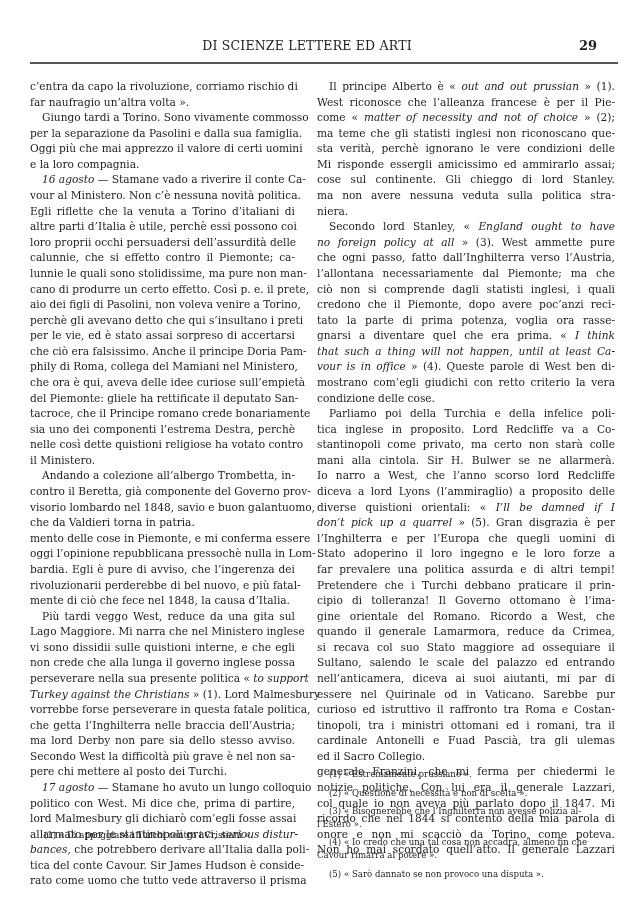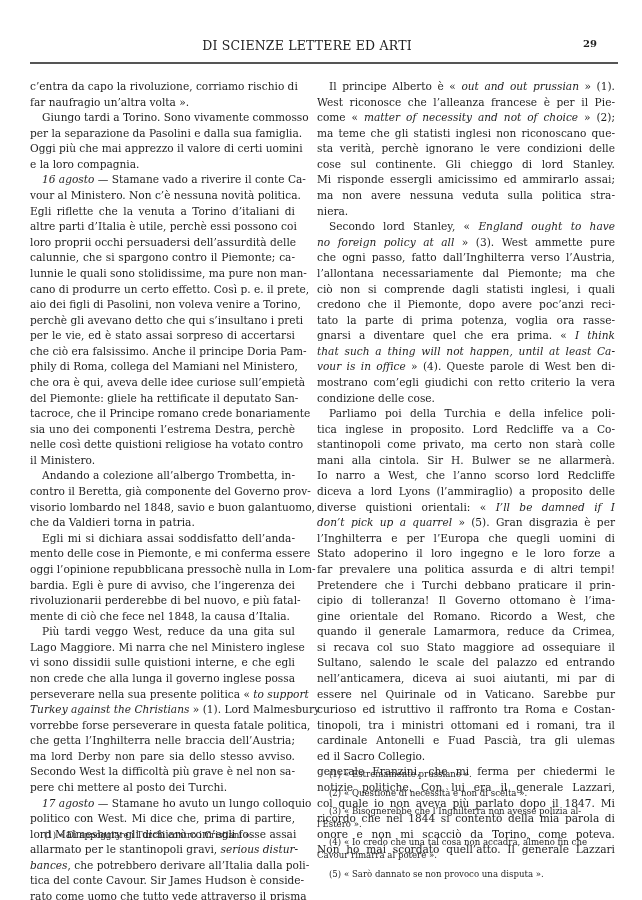--- a/index.html
+++ b/index.html
@@ -1,21 +1,21 @@
 <!DOCTYPE html>
 <html><head>
 <meta charset="utf-8">
 <style>
   html, body { margin: 0; padding: 0; background: #ffffff; }
   body { width: 642px; height: 900px; position: relative; overflow: hidden;
          font-family: "DejaVu Serif", "Liberation Serif", serif; color: #1e1e1e; }
   .header { position: absolute; left: 13px; top: 36px; width: 588px; height: 22px; }
   .running-title { position: absolute; left: 0; width: 100%; text-align: center;
         font-size: 12.5px; letter-spacing: 0.2px; top: 2px; }
-  .page-number { position: absolute; right: 4px; top: 2px; font-size: 10px; font-weight: bold; }
+  .page-number { position: absolute; right: 4px; top: 2px; font-size: 13px; font-weight: bold; }
   .rule { position: absolute; left: 30px; top: 62px; width: 588px; height: 0;
           border-top: 2px solid #555; }
   .col { position: absolute; top: 79px; width: 265px; font-size: 10.6px; line-height: 15.58px; }
   .col.left { left: 30px; }
   .col.right { left: 317px; width: 298px; }
   .line { white-space: nowrap; text-align: justify; text-align-last: justify; height: 15.58px; overflow: visible; }
   .line.last { text-align-last: left; }
   .line.indent { padding-left: 12px; }
   .fn { position: absolute; font-size: 8.6px; line-height: 12.6px; }
   .fn-left { left: 32px; top: 823px; width: 265px; }
@@ -38,39 +38,38 @@
     <div class="line last">far naufragio un’altra volta ».</div>
     <div class="line indent">Giungo tardi a Torino. Sono vivamente commosso</div>
     <div class="line">per la separazione da Pasolini e dalla sua famiglia.</div>
     <div class="line">Oggi più che mai apprezzo il valore di certi uomini</div>
     <div class="line last">e la loro compagnia.</div>
     <div class="line indent"><span class="it">16 agosto</span><span> — Stamane vado a riverire il conte Ca-</span></div>
     <div class="line">vour al Ministero. Non c’è nessuna novità politica.</div>
     <div class="line">Egli riflette che la venuta a Torino d’italiani di</div>
     <div class="line">altre parti d’Italia è utile, perchè essi possono coi</div>
     <div class="line">loro proprii occhi persuadersi dell’assurdità delle</div>
-    <div class="line">calunnie, che si spargono contro il Piemonte; ca-</div>
+    <div class="line">calunnie, che si effetto contro il Piemonte; ca-</div>
     <div class="line">lunnie le quali sono stolidissime, ma pure non man-</div>
     <div class="line">cano di produrre un certo effetto. Così p. e. il prete,</div>
     <div class="line">aio dei figli di Pasolini, non voleva venire a Torino,</div>
     <div class="line">perchè gli avevano detto che qui s’insultano i preti</div>
     <div class="line">per le vie, ed è stato assai sorpreso di accertarsi</div>
     <div class="line">che ciò era falsissimo. Anche il principe Doria Pam-</div>
     <div class="line">phily di Roma, collega del Mamiani nel Ministero,</div>
     <div class="line">che ora è qui, aveva delle idee curiose sull’empietà</div>
     <div class="line">del Piemonte: gliele ha rettificate il deputato San-</div>
     <div class="line">tacroce, che il Principe romano crede bonariamente</div>
     <div class="line">sia uno dei componenti l’estrema Destra, perchè</div>
     <div class="line">nelle così dette quistioni religiose ha votato contro</div>
     <div class="line last">il Ministero.</div>
     <div class="line indent">Andando a colezione all’albergo Trombetta, in-</div>
     <div class="line">contro il Beretta, già componente del Governo prov-</div>
     <div class="line">visorio lombardo nel 1848, savio e buon galantuomo,</div>
     <div class="line last">che da Valdieri torna in patria.</div>
-    <div class="line indent">Egli mi si dichiara assai soddisfatto dell’anda-</div>
     <div class="line">mento delle cose in Piemonte, e mi conferma essere</div>
     <div class="line">oggi l’opinione repubblicana pressochè nulla in Lom-</div>
     <div class="line">bardia. Egli è pure di avviso, che l’ingerenza dei</div>
     <div class="line">rivoluzionarii perderebbe di bel nuovo, e più fatal-</div>
     <div class="line last">mente di ciò che fece nel 1848, la causa d’Italia.</div>
     <div class="line indent">Più tardi veggo West, reduce da una gita sul</div>
     <div class="line">Lago Maggiore. Mi narra che nel Ministero inglese</div>
     <div class="line">vi sono dissidii sulle quistioni interne, e che egli</div>
     <div class="line">non crede che alla lunga il governo inglese possa</div>
     <div class="line"><span>perseverare nella sua presente politica « </span><span class="it">to support</span></div>
@@ -87,22 +86,22 @@
     <div class="line"><span class="it">bances</span><span>, che potrebbero derivare all’Italia dalla poli-</span></div>
     <div class="line">tica del conte Cavour. Sir James Hudson è conside-</div>
     <div class="line">rato come uomo che tutto vede attraverso il prisma</div>
   </div>
 <div class="col right" id="col-right">
     <div class="line indent"><span>Il principe Alberto è « </span><span class="it">out and out prussian</span><span> » (1).</span></div>
     <div class="line">West riconosce che l’alleanza francese è per il Pie-</div>
     <div class="line"><span>come « </span><span class="it">matter of necessity and not of choice</span><span> » (2);</span></div>
     <div class="line">ma teme che gli statisti inglesi non riconoscano que-</div>
     <div class="line">sta verità, perchè ignorano le vere condizioni delle</div>
+    <div class="line">Mi risponde essergli amicissimo ed ammirarlo assai;</div>
     <div class="line">cose sul continente. Gli chieggo di lord Stanley.</div>
-    <div class="line">Mi risponde essergli amicissimo ed ammirarlo assai;</div>
     <div class="line">ma non avere nessuna veduta sulla politica stra-</div>
     <div class="line last">niera.</div>
     <div class="line indent"><span>Secondo lord Stanley, « </span><span class="it">England ought to have</span></div>
     <div class="line"><span class="it">no foreign policy at all</span><span> » (3). West ammette pure</span></div>
     <div class="line">che ogni passo, fatto dall’Inghilterra verso l’Austria,</div>
     <div class="line">l’allontana necessariamente dal Piemonte; ma che</div>
     <div class="line">ciò non si comprende dagli statisti inglesi, i quali</div>
     <div class="line">credono che il Piemonte, dopo avere poc’anzi reci-</div>
     <div class="line">tato la parte di prima potenza, voglia ora rasse-</div>
     <div class="line"><span>gnarsi a diventare quel che era prima. « </span><span class="it">I think</span></div>

